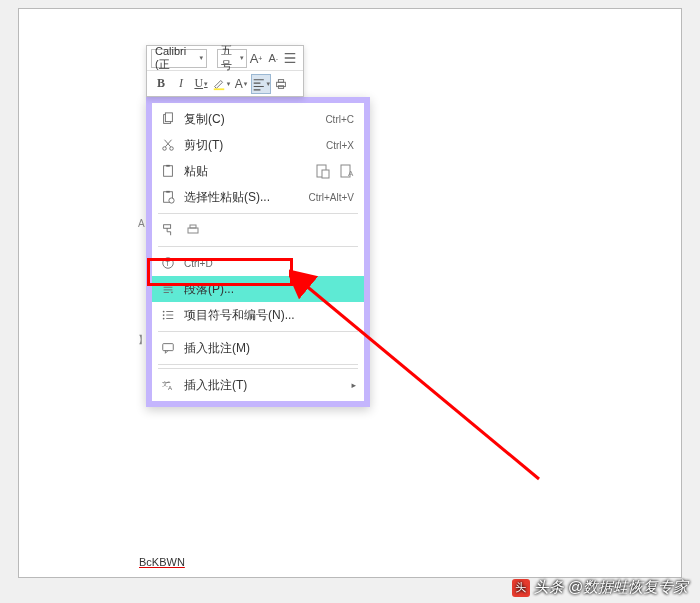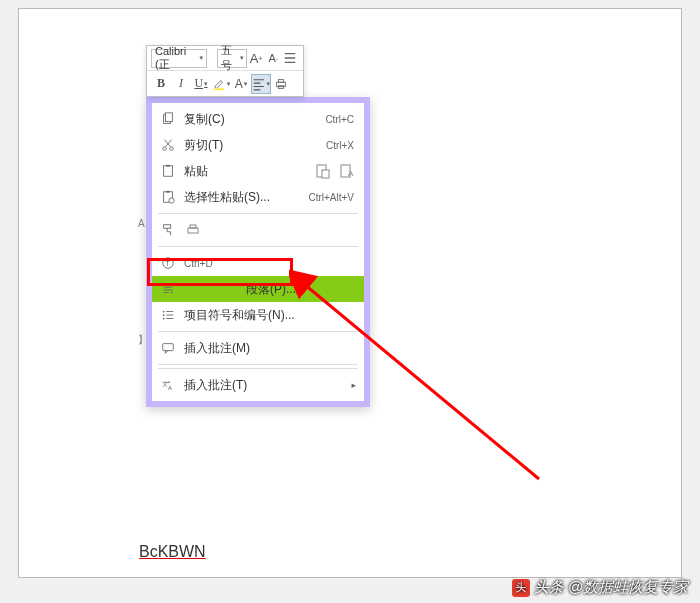--- a/index.html
+++ b/index.html
@@ -82,21 +82,21 @@
     }
     .menu-item {
       height: 26px;
       display: flex;
       align-items: center;
       padding: 0 6px;
       cursor: pointer;
       color: #333;
       position: relative;
     }
-    .menu-item.highlighted { background: #84cc16; text-align: center; }
+    .menu-item.highlighted { background: #5eead4; }
     .menu-icon {
       width: 20px;
       height: 20px;
       display: flex;
       align-items: center;
       justify-content: center;
       margin-right: 6px;
       color: #666;
     }
     .menu-icon svg { width: 14px; height: 14px; }
@@ -134,22 +134,22 @@
       left: 270px;
       top: 260px;
       width: 260px;
       height: 220px;
       z-index: 21;
       pointer-events: none;
     }
     .footer-text {
       position: absolute;
       left: 120px;
-      top: 534px;
-      font-size: 16px;
+      top: 547px;
+      font-size: 11px;
       color: #333;
       text-decoration: underline;
       text-decoration-color: #d00;
       z-index: 2;
     }
     .watermark {
       position: absolute;
       right: 12px;
       bottom: 6px;
       color: #fff;

